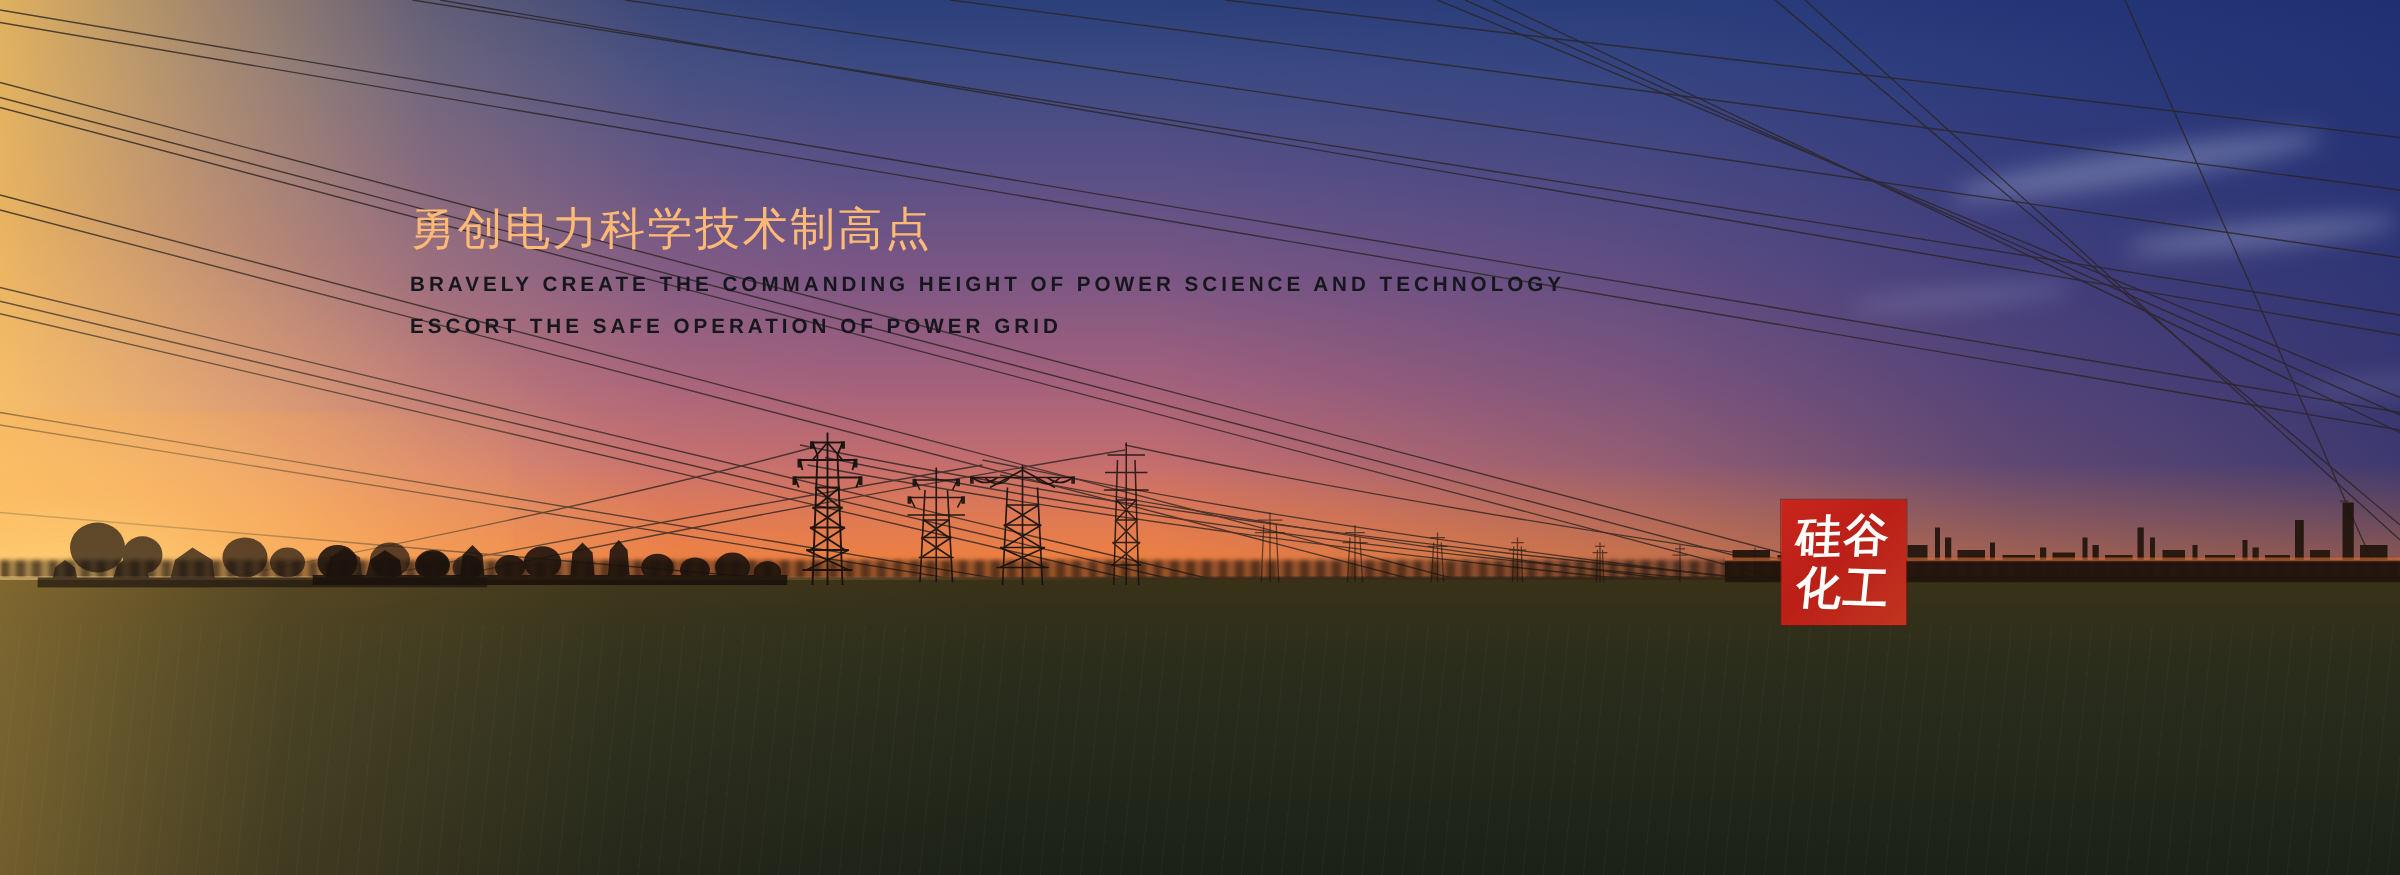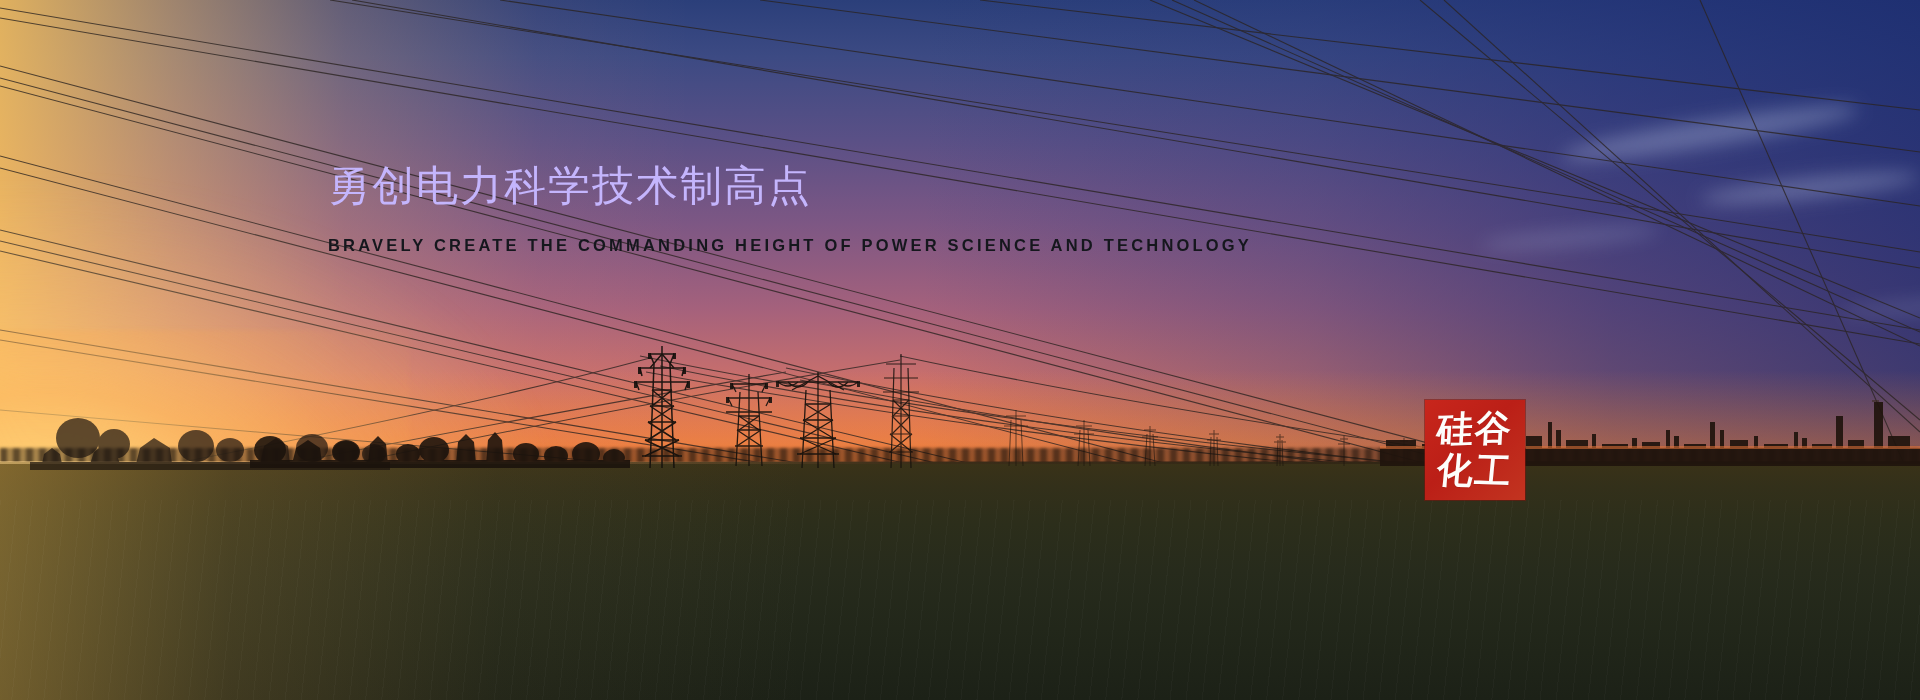--- a/index.html
+++ b/index.html
@@ -140,37 +140,37 @@
   .silhouette svg { display:block; }
 
   
   .copy {
     position:absolute;
     left:328px;
     top:158px;
     width:900px;
   }
   .headline {
-    font-family:Liberation Serif, serif;
-    font-size:42px;
+    font-family:Liberation Mono, monospace;
+    font-size:36px;
     line-height:56px;
     font-weight:400;
-    color:#c4b5fd;
+    color:#fdba74;
     letter-spacing:2px;
     white-space:nowrap;
   }
   .subline {
     font-family:"Liberation Sans", sans-serif;
     font-size:16.5px;
     font-weight:700;
     color:#15171d;
     letter-spacing:3.2px;
     white-space:nowrap;
   }
-  .sub1 { margin-top:22px; }
+  .sub1 { margin-top:5px; }
   .sub2 { margin-top:14px; }
 
   
   .stamp {
     position:absolute;
     left:1425px; top:400px;
     width:100px; height:100px;
     background:linear-gradient(135deg,#c8261c 0%,#bb1f17 45%,#c23420 100%);
     box-shadow:0 0 0 1px rgba(120,20,12,0.55);
     display:flex;
@@ -428,20 +428,21 @@
       </g>
       <g fill="#3a2a1c" opacity="0.55">
         <rect x="492" y="-34" width="7" height="36"></rect>
       </g>
     </svg>
   </div>
 
   <div class="copy">
     <div class="headline">勇创电力科学技术制高点</div>
     <div class="subline sub1">BRAVELY CREATE THE COMMANDING HEIGHT OF POWER SCIENCE AND TECHNOLOGY</div>
+    <div class="subline sub2">ESCORT THE SAFE OPERATION OF POWER GRID</div>
   </div>
 
   <div class="stamp">
     <div class="stamp-line">硅谷</div>
     <div class="stamp-line l2">化工</div>
   </div>
 
 </div>
 
 </body></html>

